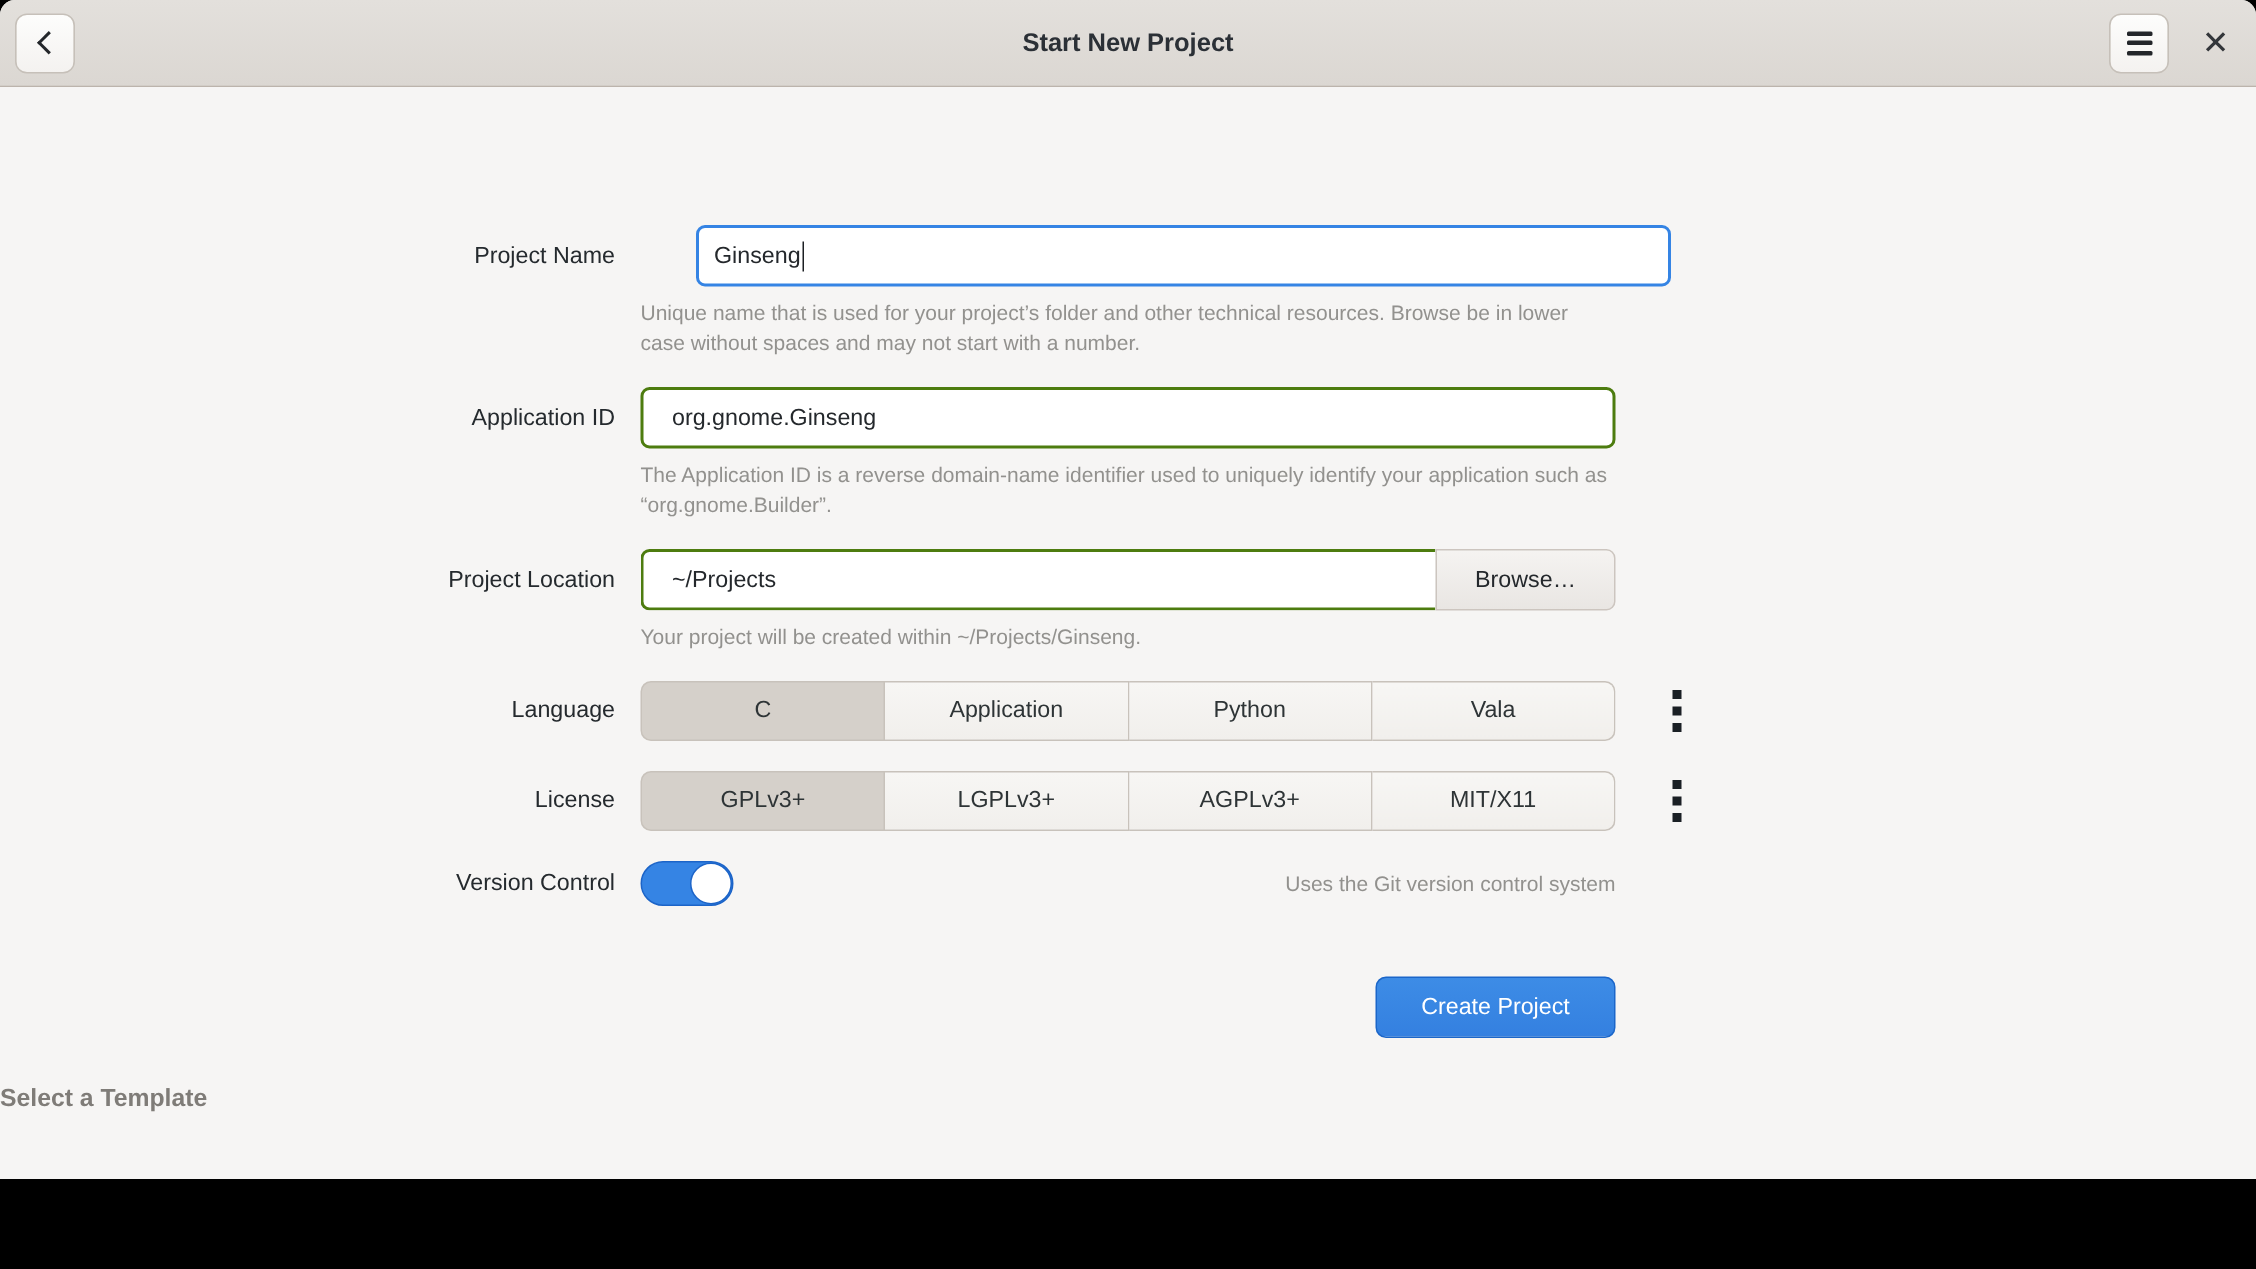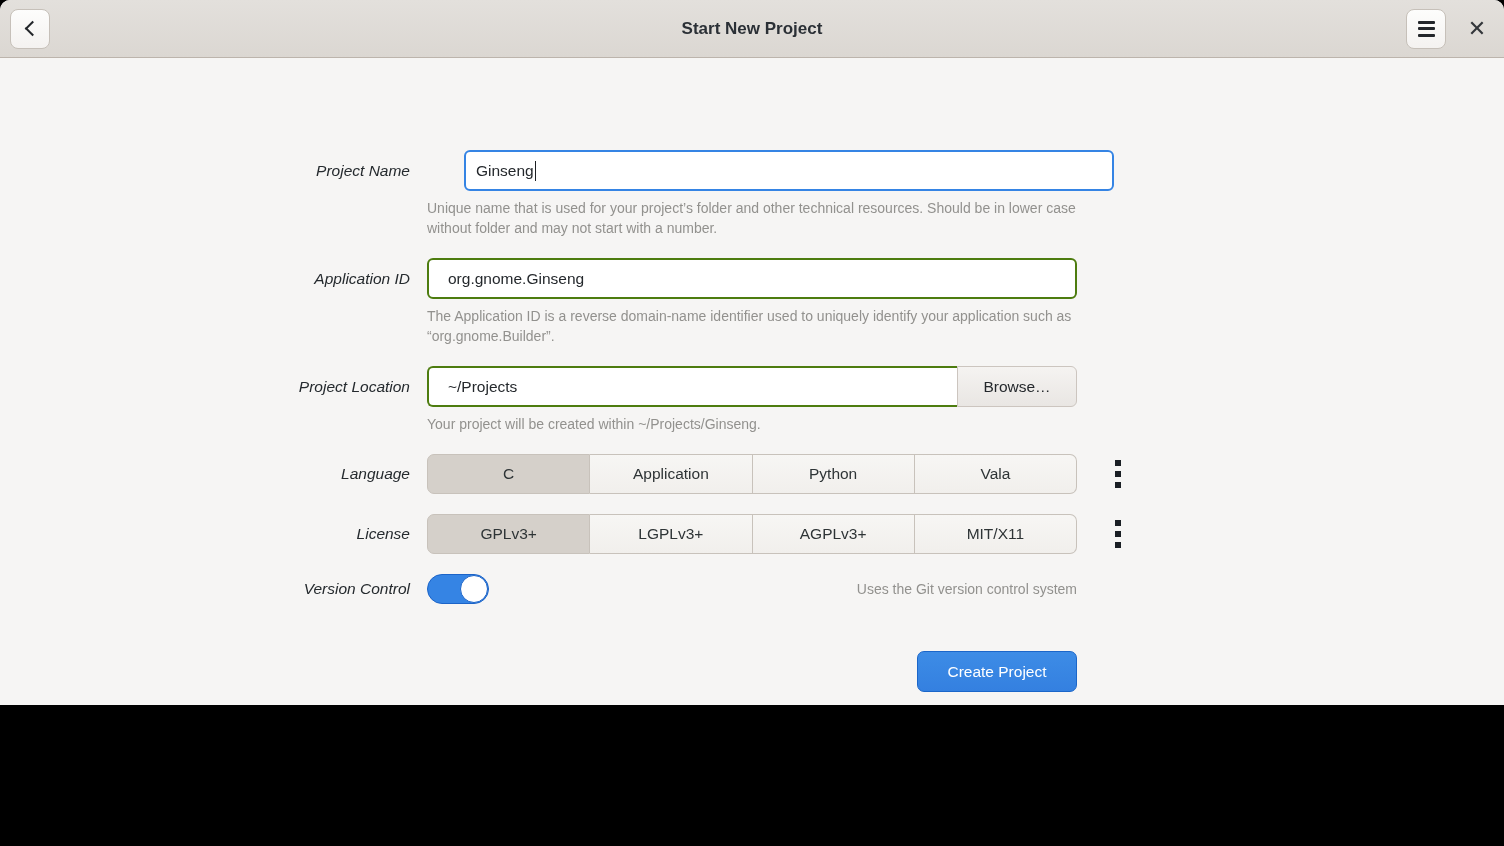--- a/index.html
+++ b/index.html
@@ -1,20 +1,20 @@
 <!DOCTYPE html>
 <html><head>
 <meta charset="utf-8">
 <style>
   * { box-sizing: border-box; margin: 0; padding: 0; }
   html, body { width: 1504px; height: 846px; overflow: hidden; background: #000; }
   body { font-family: "Liberation Sans", "DejaVu Sans", sans-serif; color: #2e3436; }
 
   .window {
-    width: 1504px; height: 705px;
+    width: 1504px; height: 786px;
     background: #f6f5f4;
     border-radius: 10px 10px 0 0;
     overflow: hidden;
     position: relative;
   }
 
   
   .titlebar {
     height: 58px;
     background: linear-gradient(#e3e0dc, #dbd7d2);
@@ -56,21 +56,21 @@
 
   
   .content { position: relative; height: 788px; }
 
   .row {
     display: flex; align-items: center;
   }
   .row .label-col {
     width: 427px; flex: 0 0 427px;
     text-align: right; padding-right: 17px;
-    font-size: 15.5px; color: #252a2e; font-style: italic;
+    font-size: 15.5px; color: #252a2e;
   }
   .row .ctrl-col { width: 650px; flex: 0 0 650px; }
   .row .right-col { flex: 1; display: flex; align-items: center; }
 
   .help-row { display: flex; margin-top: 7px; }
   .help-row .label-col { width: 427px; flex: 0 0 427px; }
   .help-text {
     width: 650px; flex: 0 0 650px;
     font-size: 14px; line-height: 20px; color: #92918e;
   }
@@ -192,21 +192,21 @@
       <div class="ctrl-col">
         <div class="entry focused">
           <span>Ginseng</span>
             <span class="caret"></span>
         </div>
       </div>
       <div class="right-col"></div>
     </div>
     <div class="help-row">
       <div class="label-col"></div>
-      <div class="help-text">Unique name that is used for your project’s folder and other technical resources. Should be in lower case without folder and may not start with a number.</div>
+      <div class="help-text">Unique name that is used for your project’s folder and other technical resources. Browse be in lower case without spaces and may not start with a number.</div>
     </div>
 
     <div class="row mt-33">
       <div class="label-col">Application ID</div>
       <div class="ctrl-col">
         <div class="entry">
           <span>org.gnome.Ginseng</span>
         </div>
       </div>
       <div class="right-col"></div>

